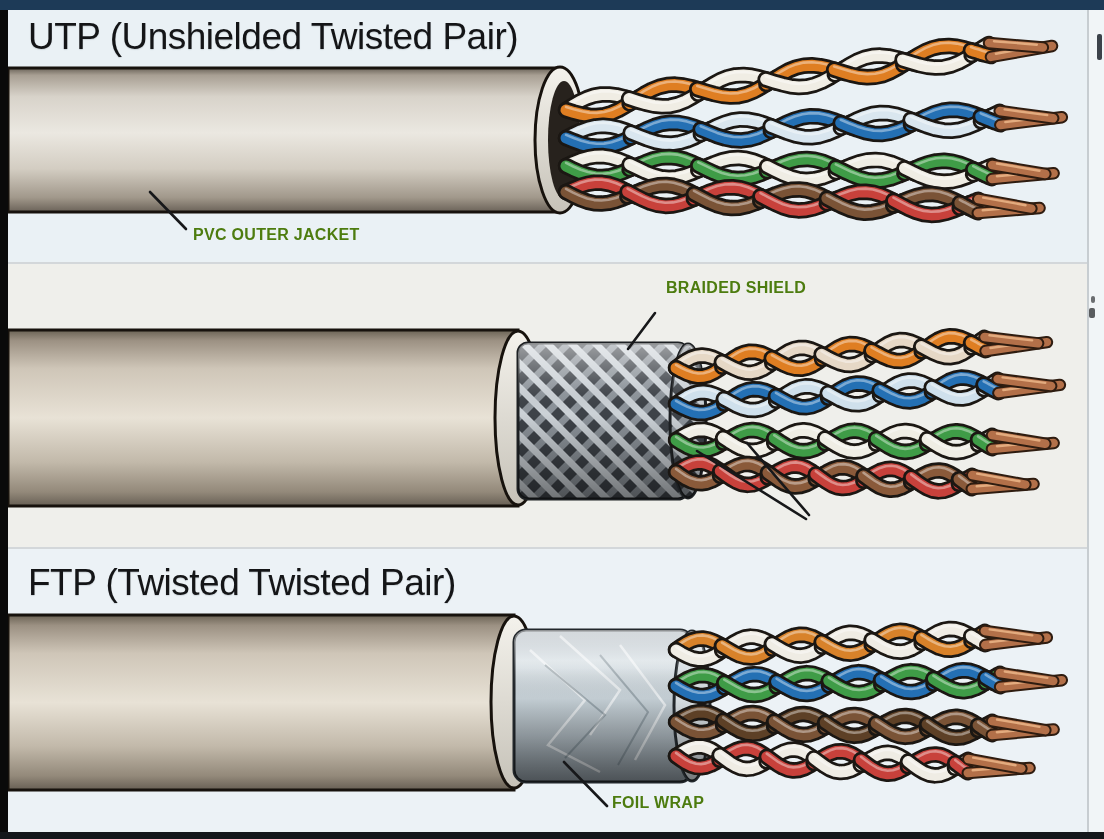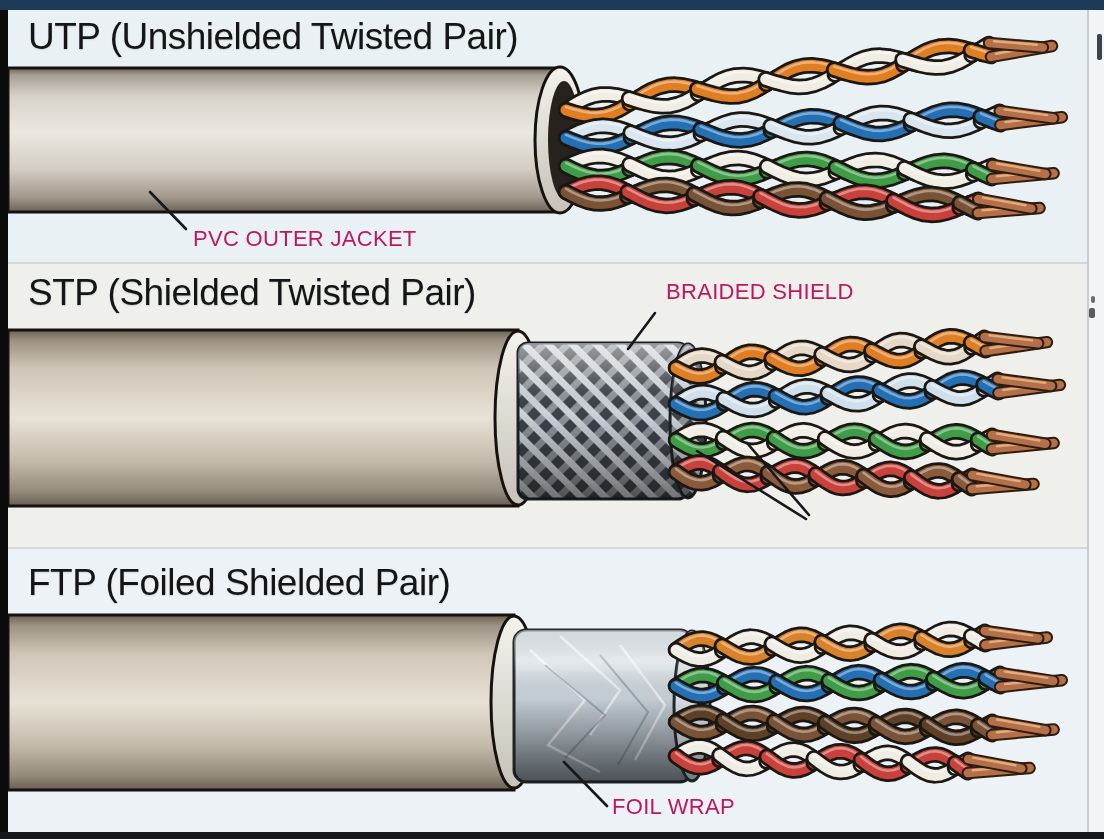--- a/index.html
+++ b/index.html
@@ -14,21 +14,21 @@
   .bar-left{position:absolute;left:0;top:10px;width:8px;height:822px;background:#0a0a0a;}
   .bar-bottom{position:absolute;left:0;top:832px;width:1104px;height:7px;background:#14171b;}
   .edge-right-line{position:absolute;left:1087px;top:10px;width:2px;height:822px;background:#c7cdd1;}
   .edge-right-strip{position:absolute;left:1089px;top:10px;width:15px;height:822px;background:#f1f5f7;}
   .artifact{position:absolute;border-radius:2px;}
   svg.art{position:absolute;left:0;top:0;}
   .title{position:absolute;left:28px;color:#141517;font-size:37px;letter-spacing:-0.5px;
          white-space:nowrap;text-shadow:0 1px 1px rgba(120,130,140,0.25);}
   .title .acro{font-weight:normal;}
   .title .rest{font-weight:normal;text-align:right;}
-  .callout{position:absolute;color:#be185d;font-size:22px;font-weight:normal;
+  .callout{position:absolute;color:#4d7c0f;font-size:16px;font-weight:bold;
            letter-spacing:0.3px;white-space:nowrap;}
 </style>
 </head>
 <body>
 
 <div class="stage">
 
   <div class="panel utp"></div>
   <div class="panel stp"></div>
   <div class="panel ftp"></div>
@@ -720,27 +720,23 @@
       <line x1="697" y1="451" x2="806" y2="519"></line>
       <line x1="747" y1="443" x2="809" y2="515"></line>
       <line x1="564" y1="762" x2="607" y2="806"></line>
     </g>
   </svg>
 
   <div class="title" style="top:16px">
     <span class="acro">UTP</span>
     <span class="rest">(Unshielded Twisted Pair)</span>
   </div>
-  <div class="title" style="top:272px">
-    <span class="acro">STP</span>
-    <span class="rest">(Shielded Twisted Pair)</span>
-  </div>
   <div class="title" style="top:562px">
     <span class="acro">FTP</span>
-    <span class="rest">(Foiled Shielded Pair)</span>
+    <span class="rest">(Twisted Twisted Pair)</span>
   </div>
 
   <div class="callout" style="left:193px;top:226px">PVC OUTER JACKET</div>
   <div class="callout" style="left:666px;top:279px">BRAIDED SHIELD</div>
   <div class="callout" style="left:612px;top:794px">FOIL WRAP</div>
 
   <div class="bar-top"></div>
   <div class="bar-left"></div>
   <div class="bar-bottom"></div>
   <div class="artifact" style="left:1097px;top:34px;width:5px;height:26px;background:#3c424a"></div>

